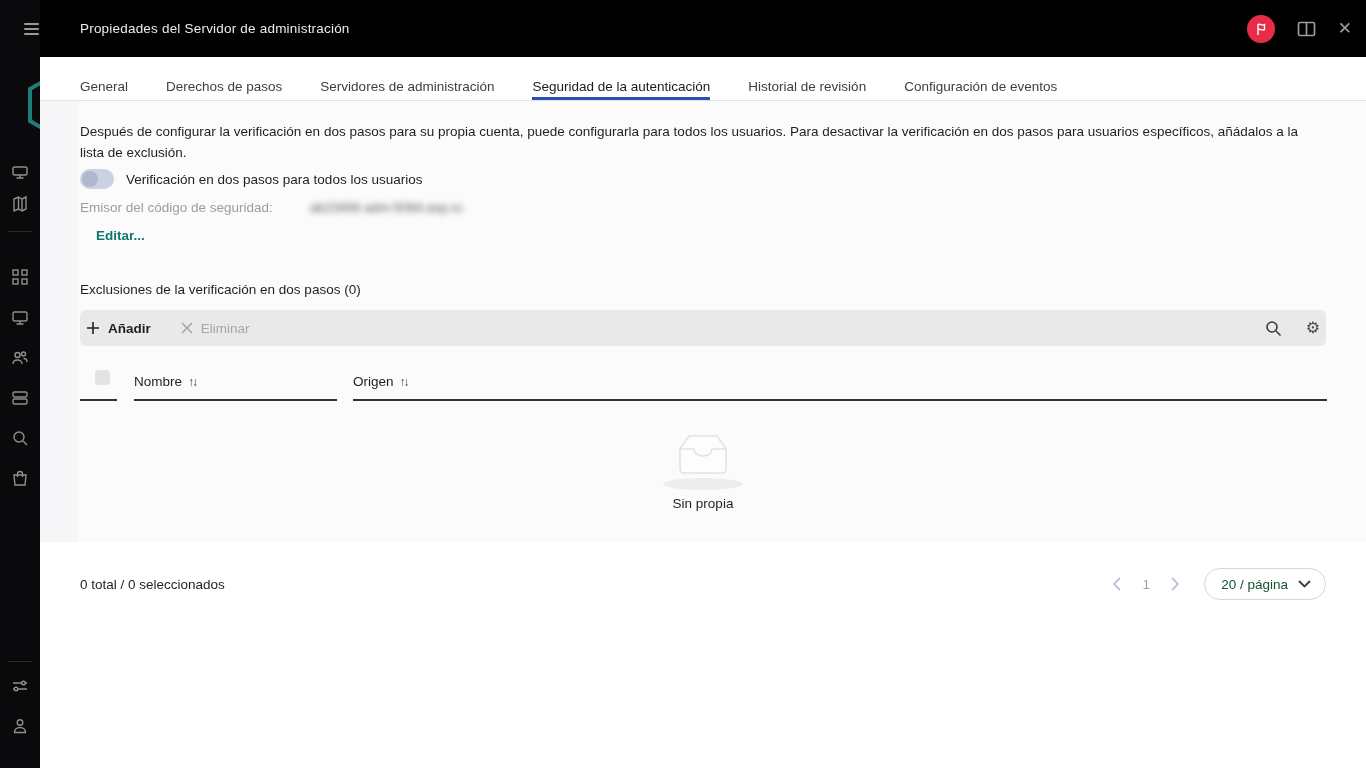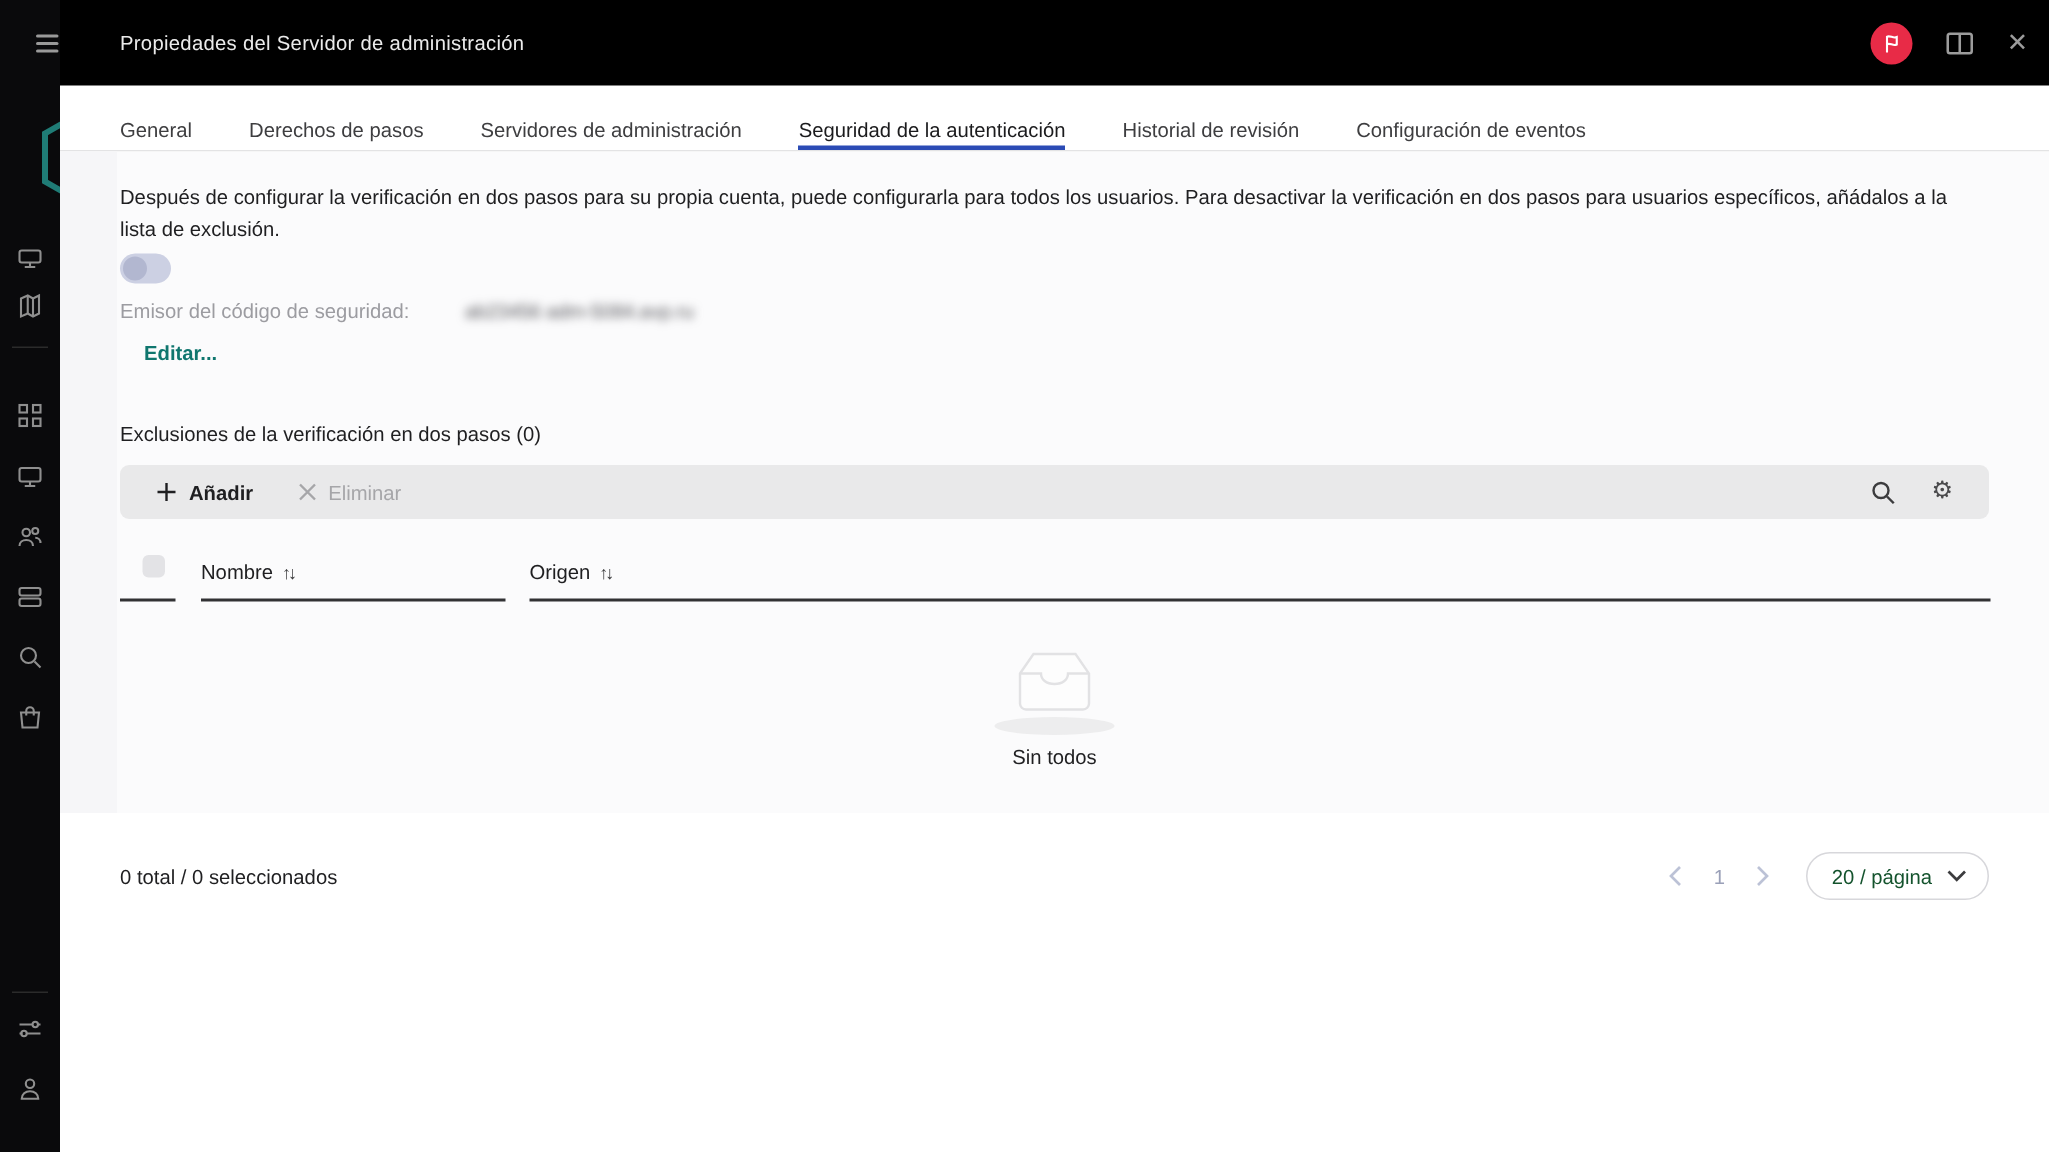--- a/index.html
+++ b/index.html
@@ -43,21 +43,21 @@
                   background:#b2b7d0; }
   .toggle-label { font-size:13.5px; color:#1f1f21; }
   .issuer { position:absolute; left:80px; top:200px; font-size:13.5px; color:#9c9ca1; }
   .issuer-val { position:absolute; left:310px; top:200px; font-size:13px; color:#55555a;
                 filter:blur(3.2px); user-select:none; }
   .edit-link { position:absolute; left:96px; top:228px; font-size:13.5px; color:#0f766e; cursor:pointer;font-weight:bold; }
   .section-title { position:absolute; left:80px; top:282px; font-size:13.5px; color:#1f1f21; }
 
   
   .toolbar { position:absolute; left:80px; top:310px; width:1246px; height:36px; background:#e9e9ea;
-             border-radius:6px; display:flex; align-items:center; padding:0 24px; }
+             border-radius:6px; display:flex; align-items:center; padding:0 6px; }
   .tool-btn { display:flex; align-items:center; gap:8px; font-size:13.5px; cursor:pointer; }
   .tool-btn.add { color:#1f1f21; font-weight:bold; }
   .tool-btn.del { color:#a6a6a9; margin-left:30px; cursor:default; }
   .tool-right { margin-left:auto; display:flex; align-items:center; gap:24px; }
   .tool-ic { color:#3c3c3e; cursor:pointer; display:flex; }
   .gear { font-size:16px; line-height:16px; color:#4a4a4c; }
 
   
   .th-check { position:absolute; left:95px; top:370px; width:15px; height:15px; border-radius:4px;
               background:#e3e3e6; cursor:pointer; }
@@ -176,20 +176,21 @@
 
   <div class="pane"></div>
   <div class="gutter"></div>
 
   <div class="desc">Después de configurar la verificación en dos pasos para su propia cuenta, puede configurarla para todos los usuarios. Para desactivar la verificación en dos pasos para usuarios específicos, añádalos a la lista de exclusión.</div>
 
   <div class="toggle-row">
     <div class="switch" role="switch" aria-checked="false">
       <div class="knob"></div>
     </div>
+    <div class="toggle-label">Verificación en dos pasos para todos los usuarios</div>
   </div>
 
   <div class="issuer">Emisor del código de seguridad:</div>
   <div class="issuer-val">ab23456 adm-5084.avp.ru</div>
 
   <div class="edit-link">Editar...</div>
 
   <div class="section-title">Exclusiones de la verificación en dos pasos (0)</div>
 
   <div class="toolbar">
@@ -228,21 +229,21 @@
   <div class="th-line" style="left:80px; width:37px"></div>
   <div class="th-line" style="left:134px; width:203px"></div>
   <div class="th-line" style="left:353px; width:974px"></div>
 
   <div class="empty">
     <div class="shadow"></div>
     <svg width="62" height="46" viewBox="0 0 62 46" fill="#fdfdfd" stroke="#e2e2e4" stroke-width="1.6">
       <path d="M8 17 L17 4 H45 L54 17 V37 a4 4 0 0 1 -4 4 H12 a4 4 0 0 1 -4 -4 Z"></path>
       <path d="M8 17 h14 c0 4 3.5 7 9 7 s9 -3 9 -7 h14" fill="none"></path>
     </svg>
-    <div class="txt">Sin todos</div>
+    <div class="txt">Sin propia</div>
   </div>
 
   <div class="foot-summary">0 total / 0 seleccionados</div>
   <div class="pager">
     <div class="pg-arrow">
       <svg width="9" height="14" viewBox="0 0 9 14" fill="none" stroke="currentColor" stroke-width="1.8">
           <path d="M8 1 L2 7l6 6"></path>
         </svg>
     </div>
     <div class="pg-num">1</div>

